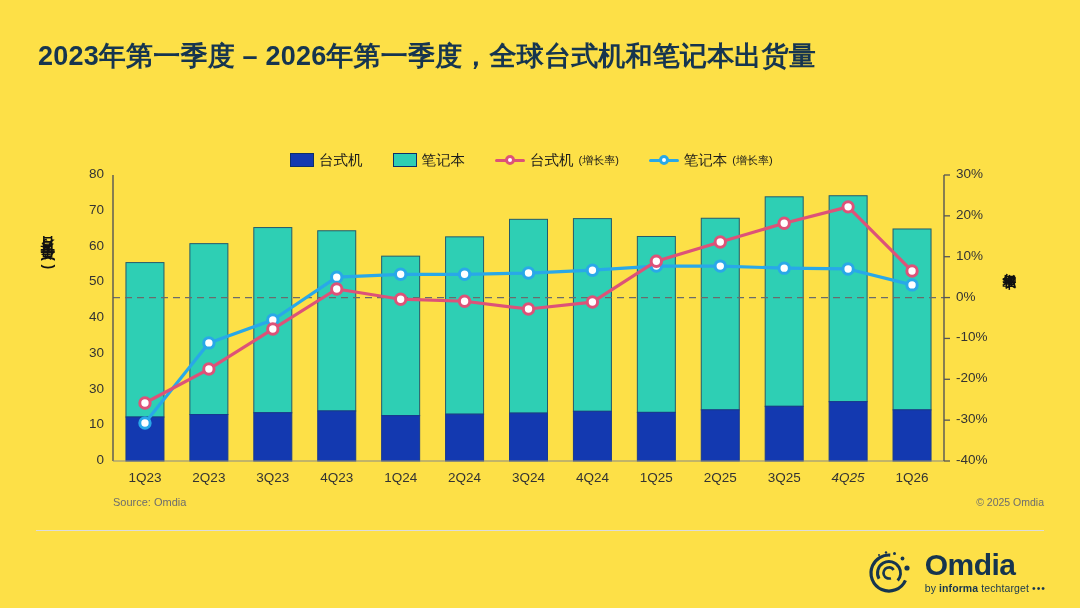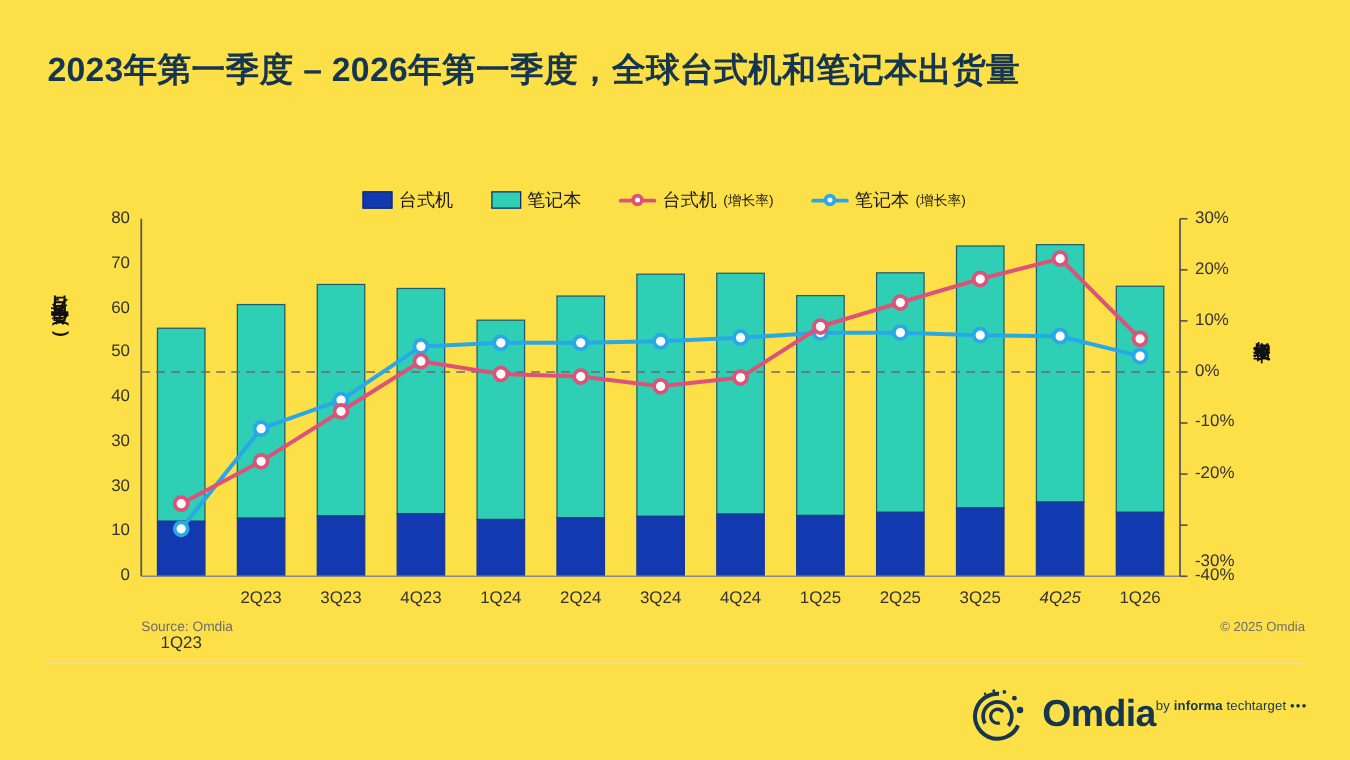--- a/index.html
+++ b/index.html
@@ -54,21 +54,21 @@
   .tickR{text-align:left;width:56px;}
   .tickX{text-align:center;width:70px;font-size:13.5px;color:#333;}
 
   
   .source{position:absolute;left:113px;top:496px;font-size:11px;color:#6d6d6d;}
   .copyright{position:absolute;right:36px;top:496px;font-size:10.5px;color:#6d6d6d;}
 
   
   .footer-rule{position:absolute;left:36px;right:36px;top:530px;height:1px;background:#dcdcdc;}
   .logo{position:absolute;right:34px;top:545px;height:54px;display:flex;align-items:center;gap:9px;}
-  .logo-text{display:flex;flex-direction:row;justify-content:center;line-height:1;}
+  .logo-text{display:flex;flex-direction:column;justify-content:center;line-height:1;}
   .logo-word{font-size:30px;font-weight:bold;color:#16354f;letter-spacing:-.5px;}
   .logo-sub{font-size:10.5px;color:#16354f;margin-top:3px;letter-spacing:.1px;}
   .logo-sub .bold{font-weight:bold;}
   .logo-sub .dots{letter-spacing:1px;}
 </style>
 </head>
 <body>
 
 <div id="slide">
 
@@ -186,25 +186,25 @@
       <div class="tickL" style="left: 62px; top: 416.25px;">10</div>
       <div class="tickL" style="left: 62px; top: 452px;">0</div>
     </div>
   <div id="ticks-right">
       <div class="tickR" style="left: 956px; top: 166px;">30%</div>
       <div class="tickR" style="left: 956px; top: 206.857px;">20%</div>
       <div class="tickR" style="left: 956px; top: 247.714px;">10%</div>
       <div class="tickR" style="left: 956px; top: 288.571px;">0%</div>
       <div class="tickR" style="left: 956px; top: 329.429px;">-10%</div>
       <div class="tickR" style="left: 956px; top: 370.286px;">-20%</div>
-      <div class="tickR" style="left: 956px; top: 411.143px; margin-top: 30px;">-30%</div>
+      <div class="tickR" style="left: 956px; top: 411.143px;">-30%</div>
       <div class="tickR" style="left: 956px; top: 452px;">-40%</div>
     </div>
   <div id="ticks-x">
-      <div class="tickX" style="left: 109.962px; top: 470px; margin-top: 36px;">1Q23</div>
+      <div class="tickX" style="left: 109.962px; top: 470px;">1Q23</div>
       <div class="tickX" style="left: 173.885px; top: 470px;">2Q23</div>
       <div class="tickX" style="left: 237.808px; top: 470px;">3Q23</div>
       <div class="tickX" style="left: 301.731px; top: 470px;">4Q23</div>
       <div class="tickX" style="left: 365.654px; top: 470px;">1Q24</div>
       <div class="tickX" style="left: 429.577px; top: 470px;">2Q24</div>
       <div class="tickX" style="left: 493.5px; top: 470px;">3Q24</div>
       <div class="tickX" style="left: 557.423px; top: 470px;">4Q24</div>
       <div class="tickX" style="left: 621.346px; top: 470px;">1Q25</div>
       <div class="tickX" style="left: 685.269px; top: 470px;">2Q25</div>
       <div class="tickX" style="left: 749.192px; top: 470px;">3Q25</div>

